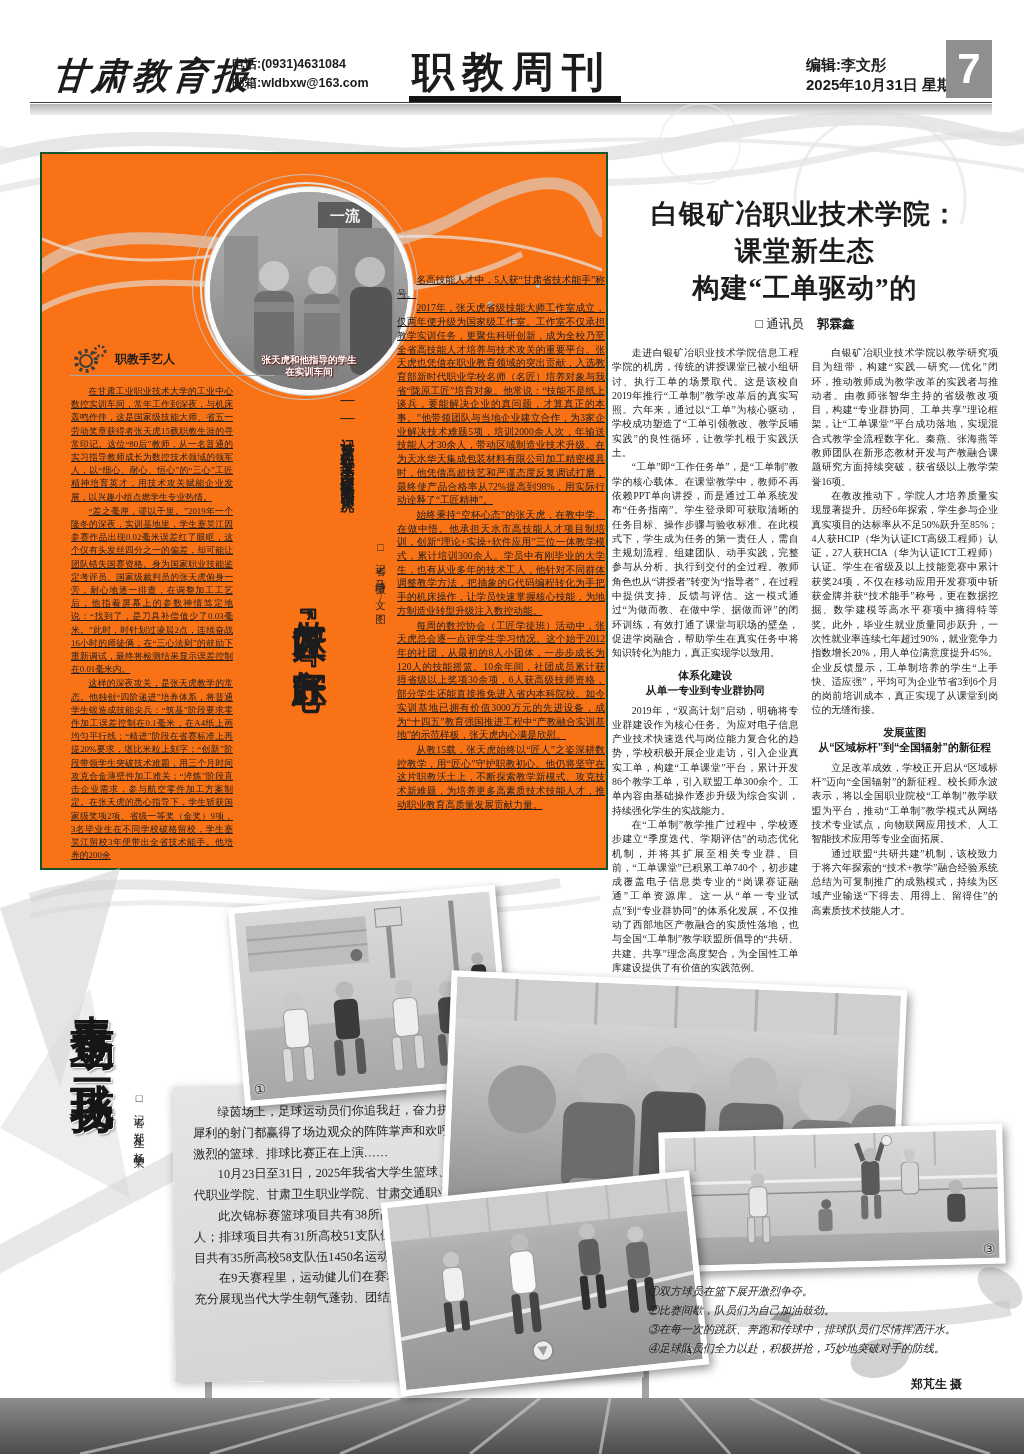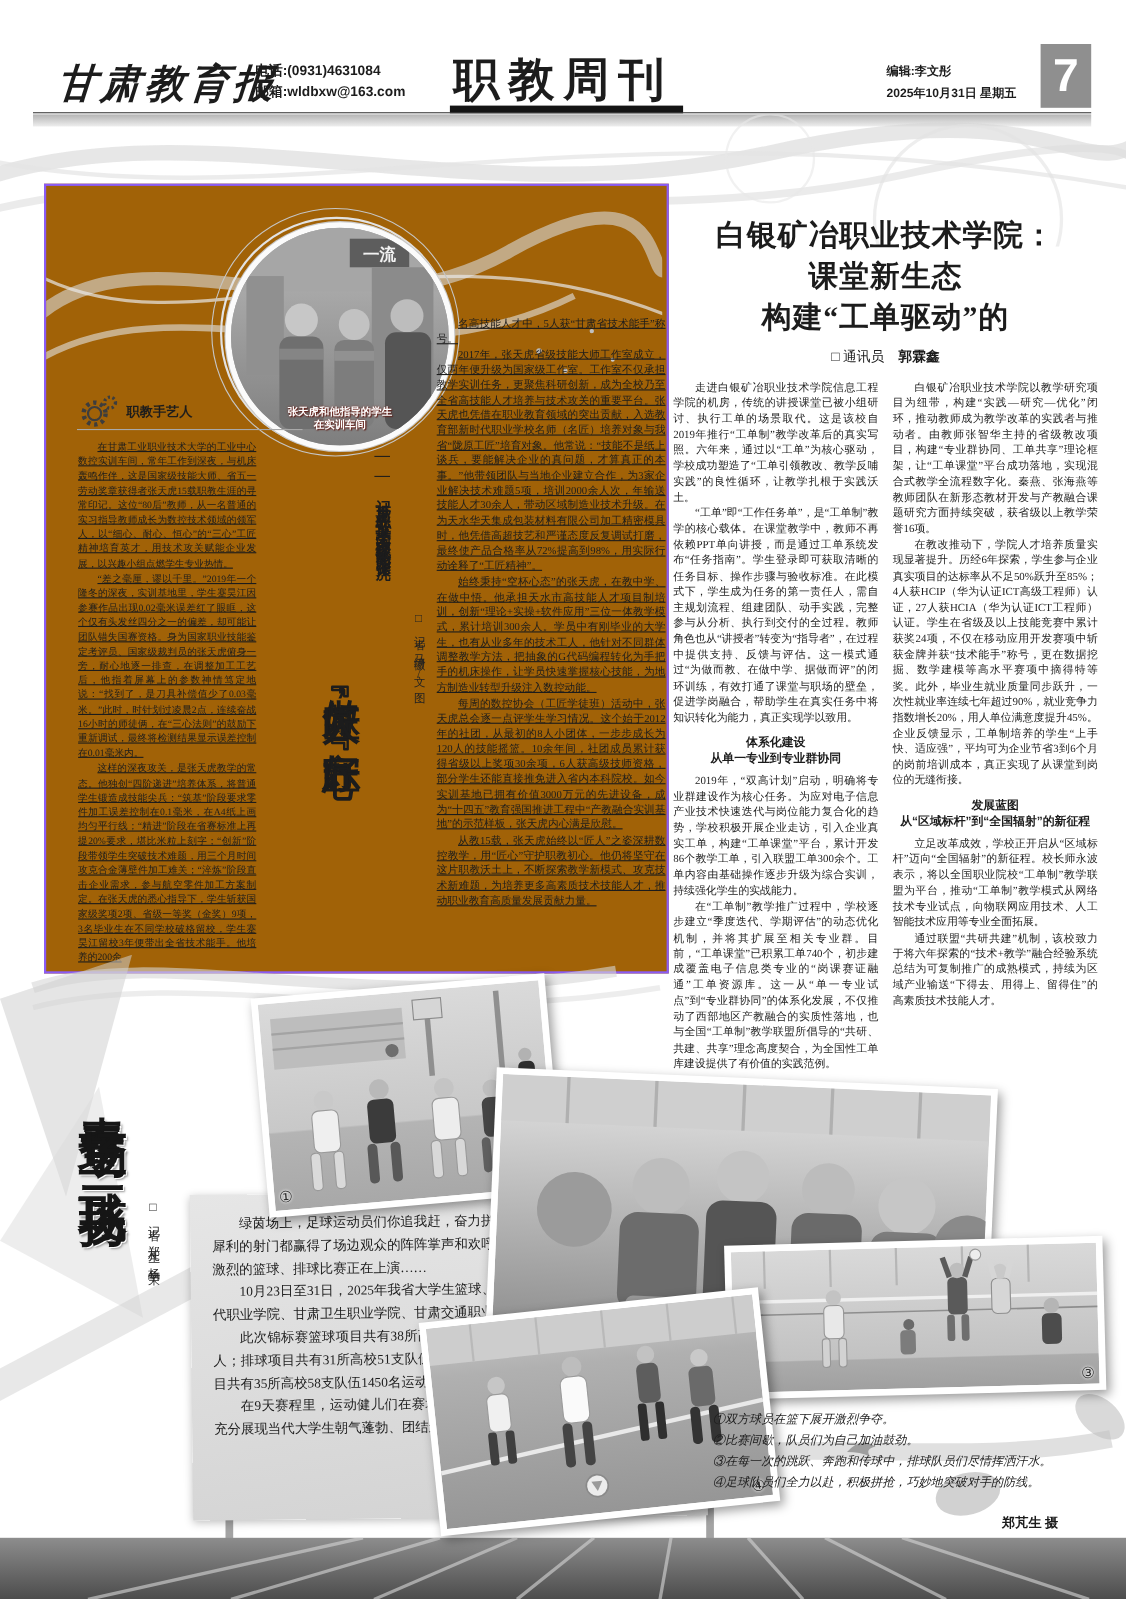--- a/index.html
+++ b/index.html
@@ -8,27 +8,27 @@
   svg{display:block}
   .abs{position:absolute}
   .vtext{writing-mode:vertical-rl;text-orientation:upright;}
   
   #masthead-logo{left:52px;top:52px;font-size:36px;font-weight:900;font-style:italic;
      font-family:"Liberation Serif",serif;letter-spacing:4px;transform:skewX(-4deg);}
   #masthead-contact{left:232px;top:55px;font-size:12.5px;font-weight:700;line-height:19px;font-family:"Liberation Sans",sans-serif;}
   #weekly-title{left:0;top:44px;width:1024px;text-align:center;font-size:42px;font-weight:900;
      letter-spacing:8px;font-family:"Liberation Sans",sans-serif;}
   #weekly-underline{left:409px;top:96px;width:212px;height:7px;background:#141414;}
-  #editor-block{left:806px;top:55px;font-size:11px;font-weight:700;line-height:20px;font-family:"Liberation Sans",sans-serif;}
+  #editor-block{left:806px;top:55px;font-size:15px;font-weight:700;line-height:20px;font-family:"Liberation Sans",sans-serif;}
   #page-number-box{left:946px;top:40px;width:46px;height:58px;background:#8f8f8f;color:#fff;
      font-size:42px;font-weight:900;font-family:"Liberation Sans",sans-serif;display:flex;align-items:center;justify-content:center;}
   #header-rule{left:30px;top:102px;width:962px;height:1px;background:#3c3c3c;}
   #header-band{left:30px;top:104px;width:962px;height:11px;background:linear-gradient(#b4b4b4,#eeeeee);}
   
-  #feature-box{left:40px;top:167px;width:564px;height:714px;border:2px solid #8b5cf6;background:#a16207;}
+  #feature-box{left:40px;top:152px;width:564px;height:714px;border:2px solid #14532d;background:#f97316;}
   #feature-ring{left:150px;top:20px;width:224px;height:224px;border:1px solid #c6c6c6;border-radius:50%;}
   #feature-ring2{left:158px;top:28px;width:208px;height:208px;border:2px solid #e2e2e2;border-radius:50%;}
   #feature-photo{left:163px;top:33px;width:198px;height:198px;border-radius:50%;overflow:hidden;
      border:5px solid #fbfbfb;box-shadow:0 0 0 1px #c9c9c9;background:#9c9c9c;}
   #feature-photo-caption{left:0;bottom:12px;width:100%;text-align:center;color:#fff;font-size:9.5px;
      font-weight:700;line-height:12px;text-shadow:0 0 2px #7a2a22,1px 1px 1px #5a1c16;}
   #craft-label{left:30px;top:190px;display:flex;align-items:center;gap:7px;font-size:12px;font-weight:900;
      font-family:"Liberation Sans",sans-serif;}
   #craft-rule{left:28px;top:221px;width:205px;height:1px;background:#a9a9a9;}
   .newscol p{margin:1px;text-indent:2em;text-align:justify;text-decoration:underline;}

